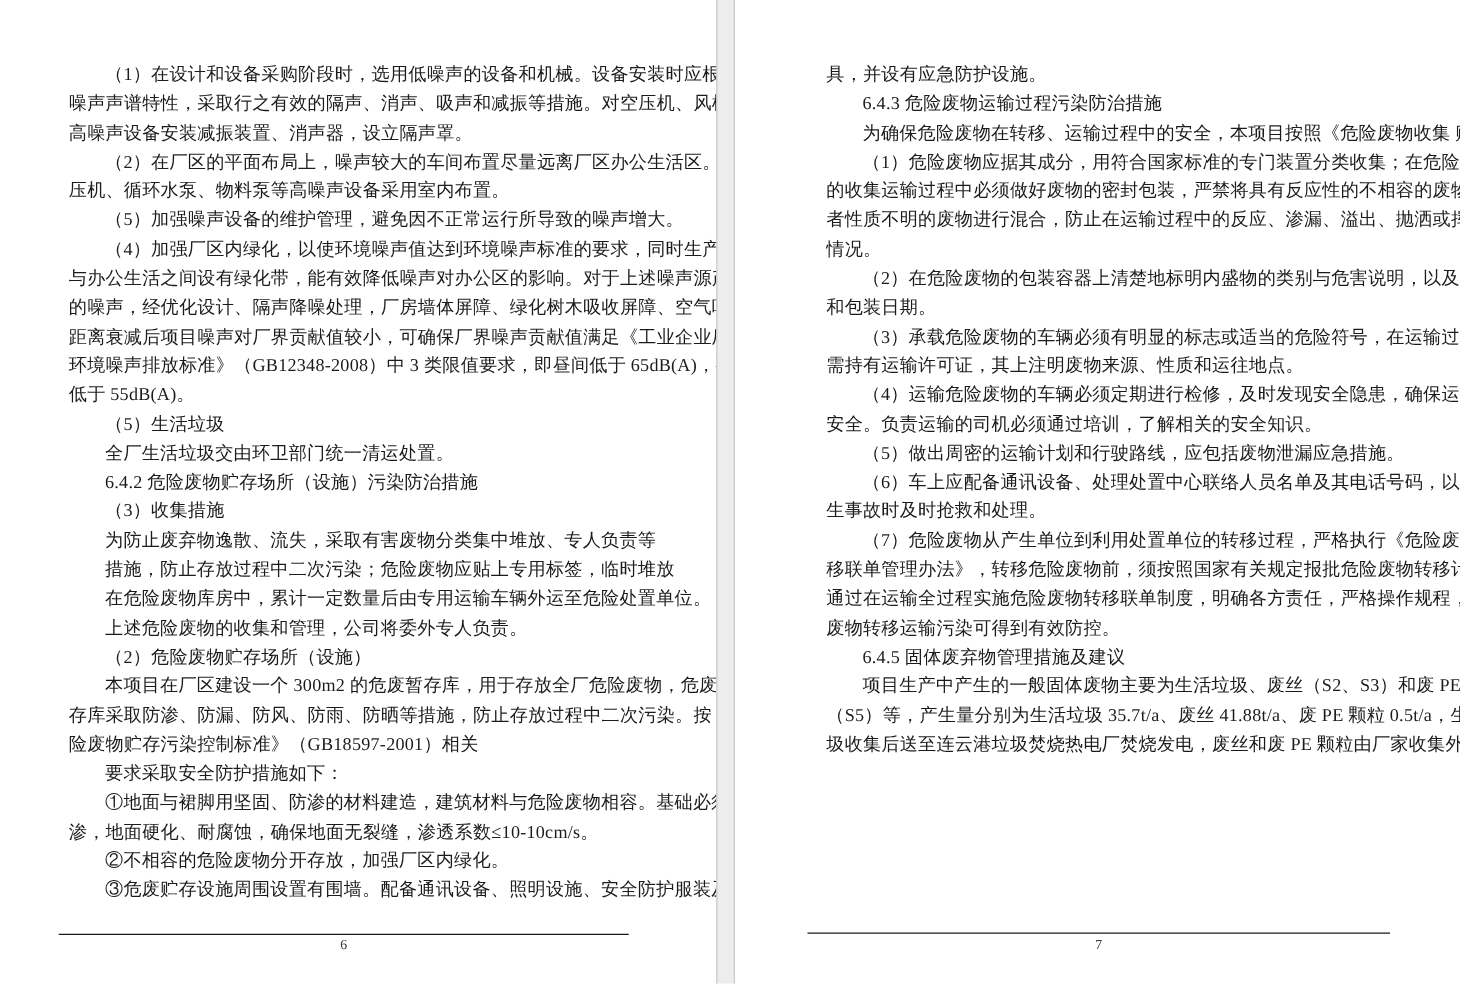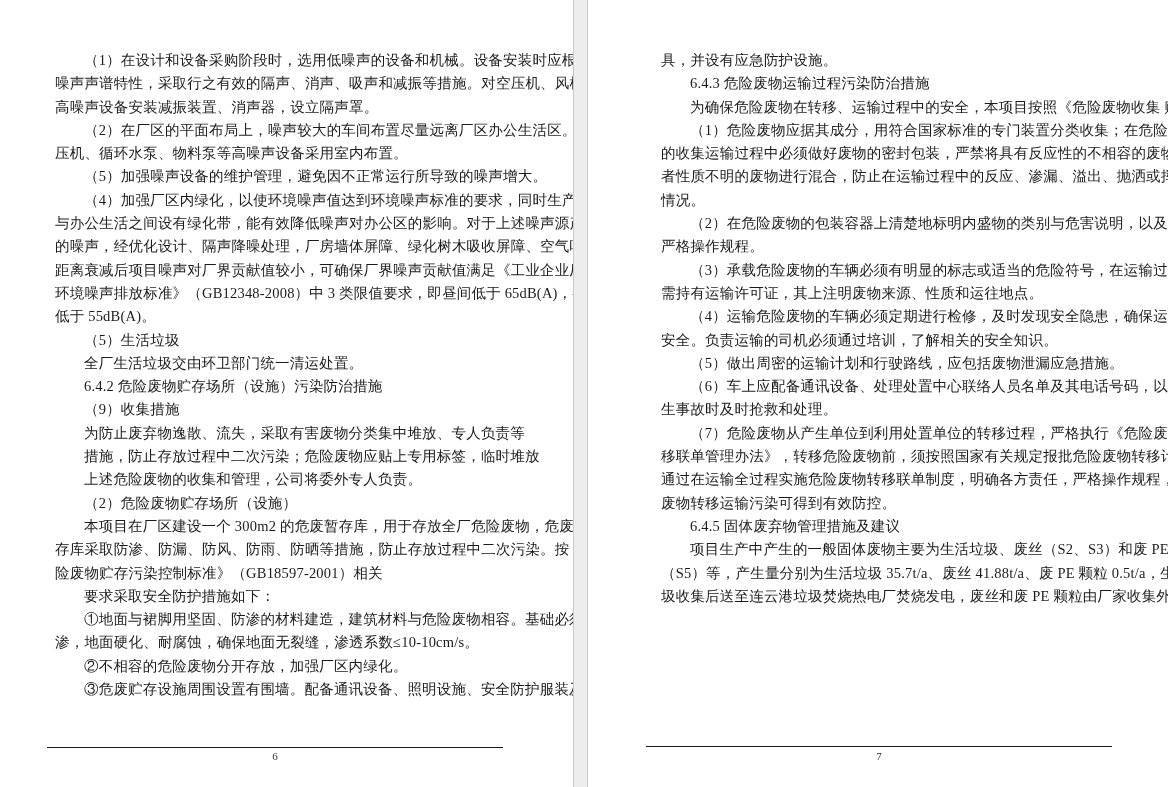--- a/index.html
+++ b/index.html
@@ -57,23 +57,24 @@
         <div class="line indent">（5）加强噪声设备的维护管理，避免因不正常运行所导致的噪声增大。</div>
         <div class="line indent">（4）加强厂区内绿化，以使环境噪声值达到环境噪声标准的要求，同时生产区</div>
         <div class="line">与办公生活之间设有绿化带，能有效降低噪声对办公区的影响。对于上述噪声源产生</div>
         <div class="line">的噪声，经优化设计、隔声降噪处理，厂房墙体屏障、绿化树木吸收屏障、空气吸收、</div>
         <div class="line">距离衰减后项目噪声对厂界贡献值较小，可确保厂界噪声贡献值满足《工业企业厂界</div>
         <div class="line">环境噪声排放标准》（GB12348-2008）中 3 类限值要求，即昼间低于 65dB(A)，夜间</div>
         <div class="line">低于 55dB(A)。</div>
         <div class="line indent">（5）生活垃圾</div>
         <div class="line indent">全厂生活垃圾交由环卫部门统一清运处置。</div>
         <div class="line indent">6.4.2 危险废物贮存场所（设施）污染防治措施</div>
-        <div class="line indent">（9）收集措施</div>
+        <div class="line indent">（3）收集措施</div>
         <div class="line indent">为防止废弃物逸散、流失，采取有害废物分类集中堆放、专人负责等</div>
         <div class="line indent">措施，防止存放过程中二次污染；危险废物应贴上专用标签，临时堆放</div>
+        <div class="line indent">在危险废物库房中，累计一定数量后由专用运输车辆外运至危险处置单位。</div>
         <div class="line indent">上述危险废物的收集和管理，公司将委外专人负责。</div>
         <div class="line indent">（2）危险废物贮存场所（设施）</div>
         <div class="line indent">本项目在厂区建设一个 300m2 的危废暂存库，用于存放全厂危险废物，危废暂</div>
         <div class="line">存库采取防渗、防漏、防风、防雨、防晒等措施，防止存放过程中二次污染。按《危</div>
         <div class="line">险废物贮存污染控制标准》（GB18597-2001）相关</div>
         <div class="line indent">要求采取安全防护措施如下：</div>
         <div class="line indent">①地面与裙脚用坚固、防渗的材料建造，建筑材料与危险废物相容。基础必须防</div>
         <div class="line">渗，地面硬化、耐腐蚀，确保地面无裂缝，渗透系数≤10-10cm/s。</div>
         <div class="line indent">②不相容的危险废物分开存放，加强厂区内绿化。</div>
         <div class="line indent">③危废贮存设施周围设置有围墙。配备通讯设备、照明设施、安全防护服装及工</div>
@@ -87,21 +88,21 @@
   <div class="page page-right">
     <div class="content">
         <div class="line">具，并设有应急防护设施。</div>
         <div class="line indent">6.4.3 危险废物运输过程污染防治措施</div>
         <div class="line indent">为确保危险废物在转移、运输过程中的安全，本项目按照《危险废物收集 贮存 运</div>
         <div class="line indent">（1）危险废物应据其成分，用符合国家标准的专门装置分类收集；在危险废物</div>
         <div class="line">的收集运输过程中必须做好废物的密封包装，严禁将具有反应性的不相容的废物、或</div>
         <div class="line">者性质不明的废物进行混合，防止在运输过程中的反应、渗漏、溢出、抛洒或挥发等</div>
         <div class="line">情况。</div>
         <div class="line indent">（2）在危险废物的包装容器上清楚地标明内盛物的类别与危害说明，以及数量</div>
-        <div class="line">严格操作规程。</div>
+        <div class="line">和包装日期。</div>
         <div class="line indent">（3）承载危险废物的车辆必须有明显的标志或适当的危险符号，在运输过程中</div>
         <div class="line">需持有运输许可证，其上注明废物来源、性质和运往地点。</div>
         <div class="line indent">（4）运输危险废物的车辆必须定期进行检修，及时发现安全隐患，确保运输的</div>
         <div class="line">安全。负责运输的司机必须通过培训，了解相关的安全知识。</div>
         <div class="line indent">（5）做出周密的运输计划和行驶路线，应包括废物泄漏应急措施。</div>
         <div class="line indent">（6）车上应配备通讯设备、处理处置中心联络人员名单及其电话号码，以备发</div>
         <div class="line">生事故时及时抢救和处理。</div>
         <div class="line indent">（7）危险废物从产生单位到利用处置单位的转移过程，严格执行《危险废物转</div>
         <div class="line">移联单管理办法》，转移危险废物前，须按照国家有关规定报批危险废物转移计划。</div>
         <div class="line">通过在运输全过程实施危险废物转移联单制度，明确各方责任，严格操作规程，危险</div>

